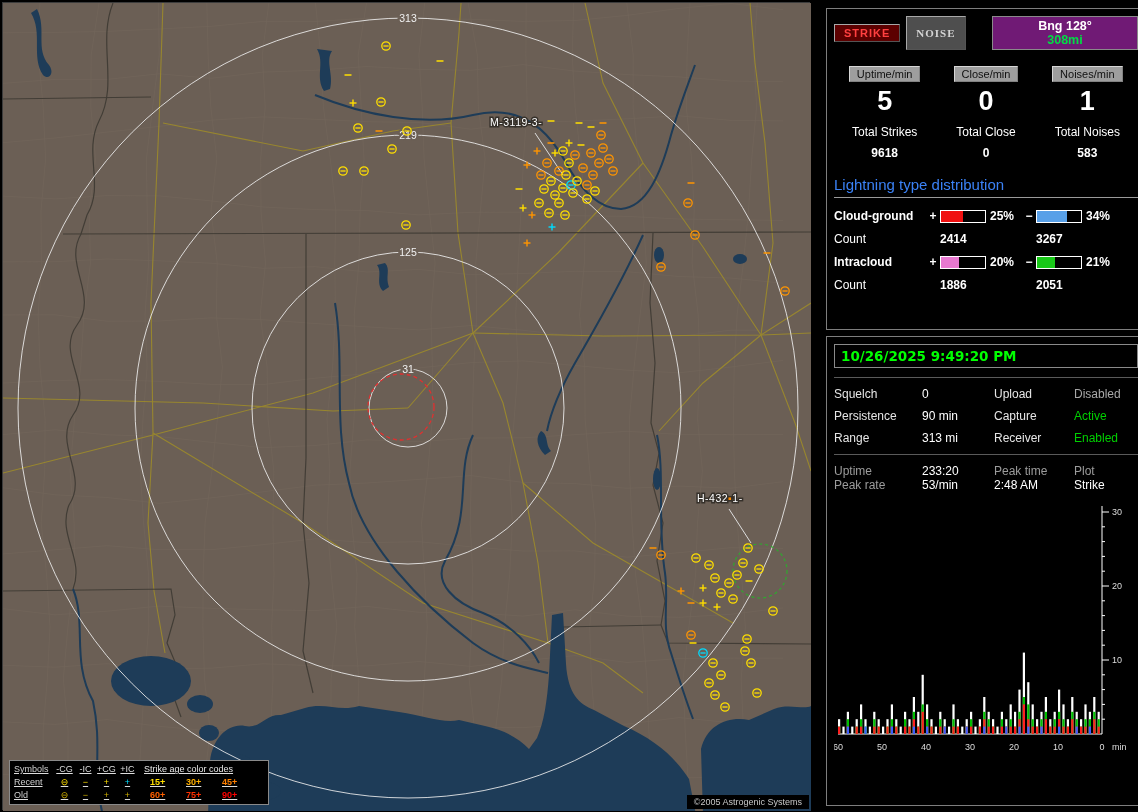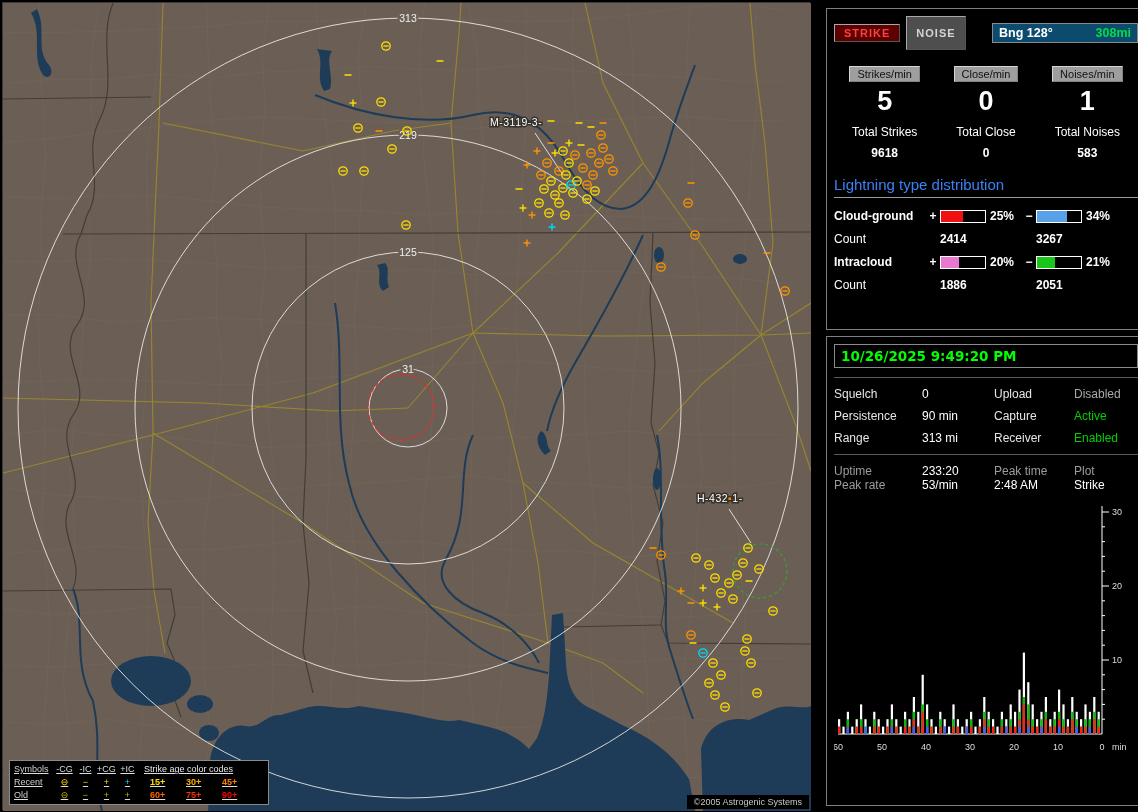--- a/index.html
+++ b/index.html
@@ -17,24 +17,24 @@
   .copyright{position:absolute;right:0px;bottom:0px;background:#000;font-size:9px;color:#c8c8c8;padding:2px 7px;}
   .right-col{position:absolute;left:814px;top:0;width:322px;height:812px;}
   .panel{position:absolute;left:12px;width:320px;background:#000;border:1px solid #7e7e7e;
     box-sizing:border-box;padding:7px;}
   #panel1{top:8px;height:322px;}
   #panel2{top:336px;height:470px;}
   .btn-row{display:flex;align-items:center;gap:6px;}
   .strike-btn{background:#5c0000;color:#ff4040;border:1px outset #a8a8a8;font-weight:bold;
     font-size:11px;padding:2px 9px;letter-spacing:1px;font-family:inherit;}
   .noise-btn{background:#4e4e4e;color:#d4d4d4;border:1px outset #a8a8a8;font-weight:bold;
-    font-size:11px;padding:10px 9px;letter-spacing:1px;font-family:Liberation Sans, sans-serif;}
-  .bearing-box{margin-left:auto;border:1px solid #8a8a8a;background:#0c4a6e;display:flex;
+    font-size:11px;padding:10px 9px;letter-spacing:1px;font-family:Liberation Serif, serif;}
+  .bearing-box{margin-left:auto;border:1px solid #8a8a8a;background:#701a75;display:flex;
     justify-content:space-between;align-items:center;width:132px;padding:2px 6px;
-    font-weight:bold;font-size:12.5px;}
+    font-weight:bold;font-size:12.5px;flex-direction:column;}
   .rng{color:#00dd44;}
   .chip-row{display:flex;margin-top:14px;}
   .chip-cell{flex:1;text-align:center;}
   .chip{display:inline-block;background:#9e9e9e;color:#101010;border:1px outset #d6d6d6;
     font-size:11px;padding:1px 7px;}
   .num-row{display:flex;margin-top:4px;}
   .num{flex:1;text-align:center;font-size:27px;font-weight:bold;}
   .tot-row{display:flex;margin-top:8px;font-size:12px;}
   .tot{flex:1;text-align:center;}
   .totval-row{display:flex;margin-top:7px;font-size:12px;font-weight:bold;}
@@ -385,21 +385,21 @@
   <div class="panel" id="panel1">
     <div class="btn-row">
       <button class="strike-btn">STRIKE</button>
       <button class="noise-btn">NOISE</button>
       <div class="bearing-box">
         <span>Bng 128°</span>
         <span class="rng">308mi</span>
       </div>
     </div>
     <div class="chip-row">
-      <div class="chip-cell"><span class="chip">Strikes/min</span></div>
+      <div class="chip-cell"><span class="chip">Uptime/min</span></div>
       <div class="chip-cell"><span class="chip">Close/min</span></div>
       <div class="chip-cell"><span class="chip">Noises/min</span></div>
     </div>
     <div class="num-row">
       <div class="num">5</div>
       <div class="num">0</div>
       <div class="num">1</div>
     </div>
     <div class="tot-row">
       <div class="tot">Total Strikes</div>

